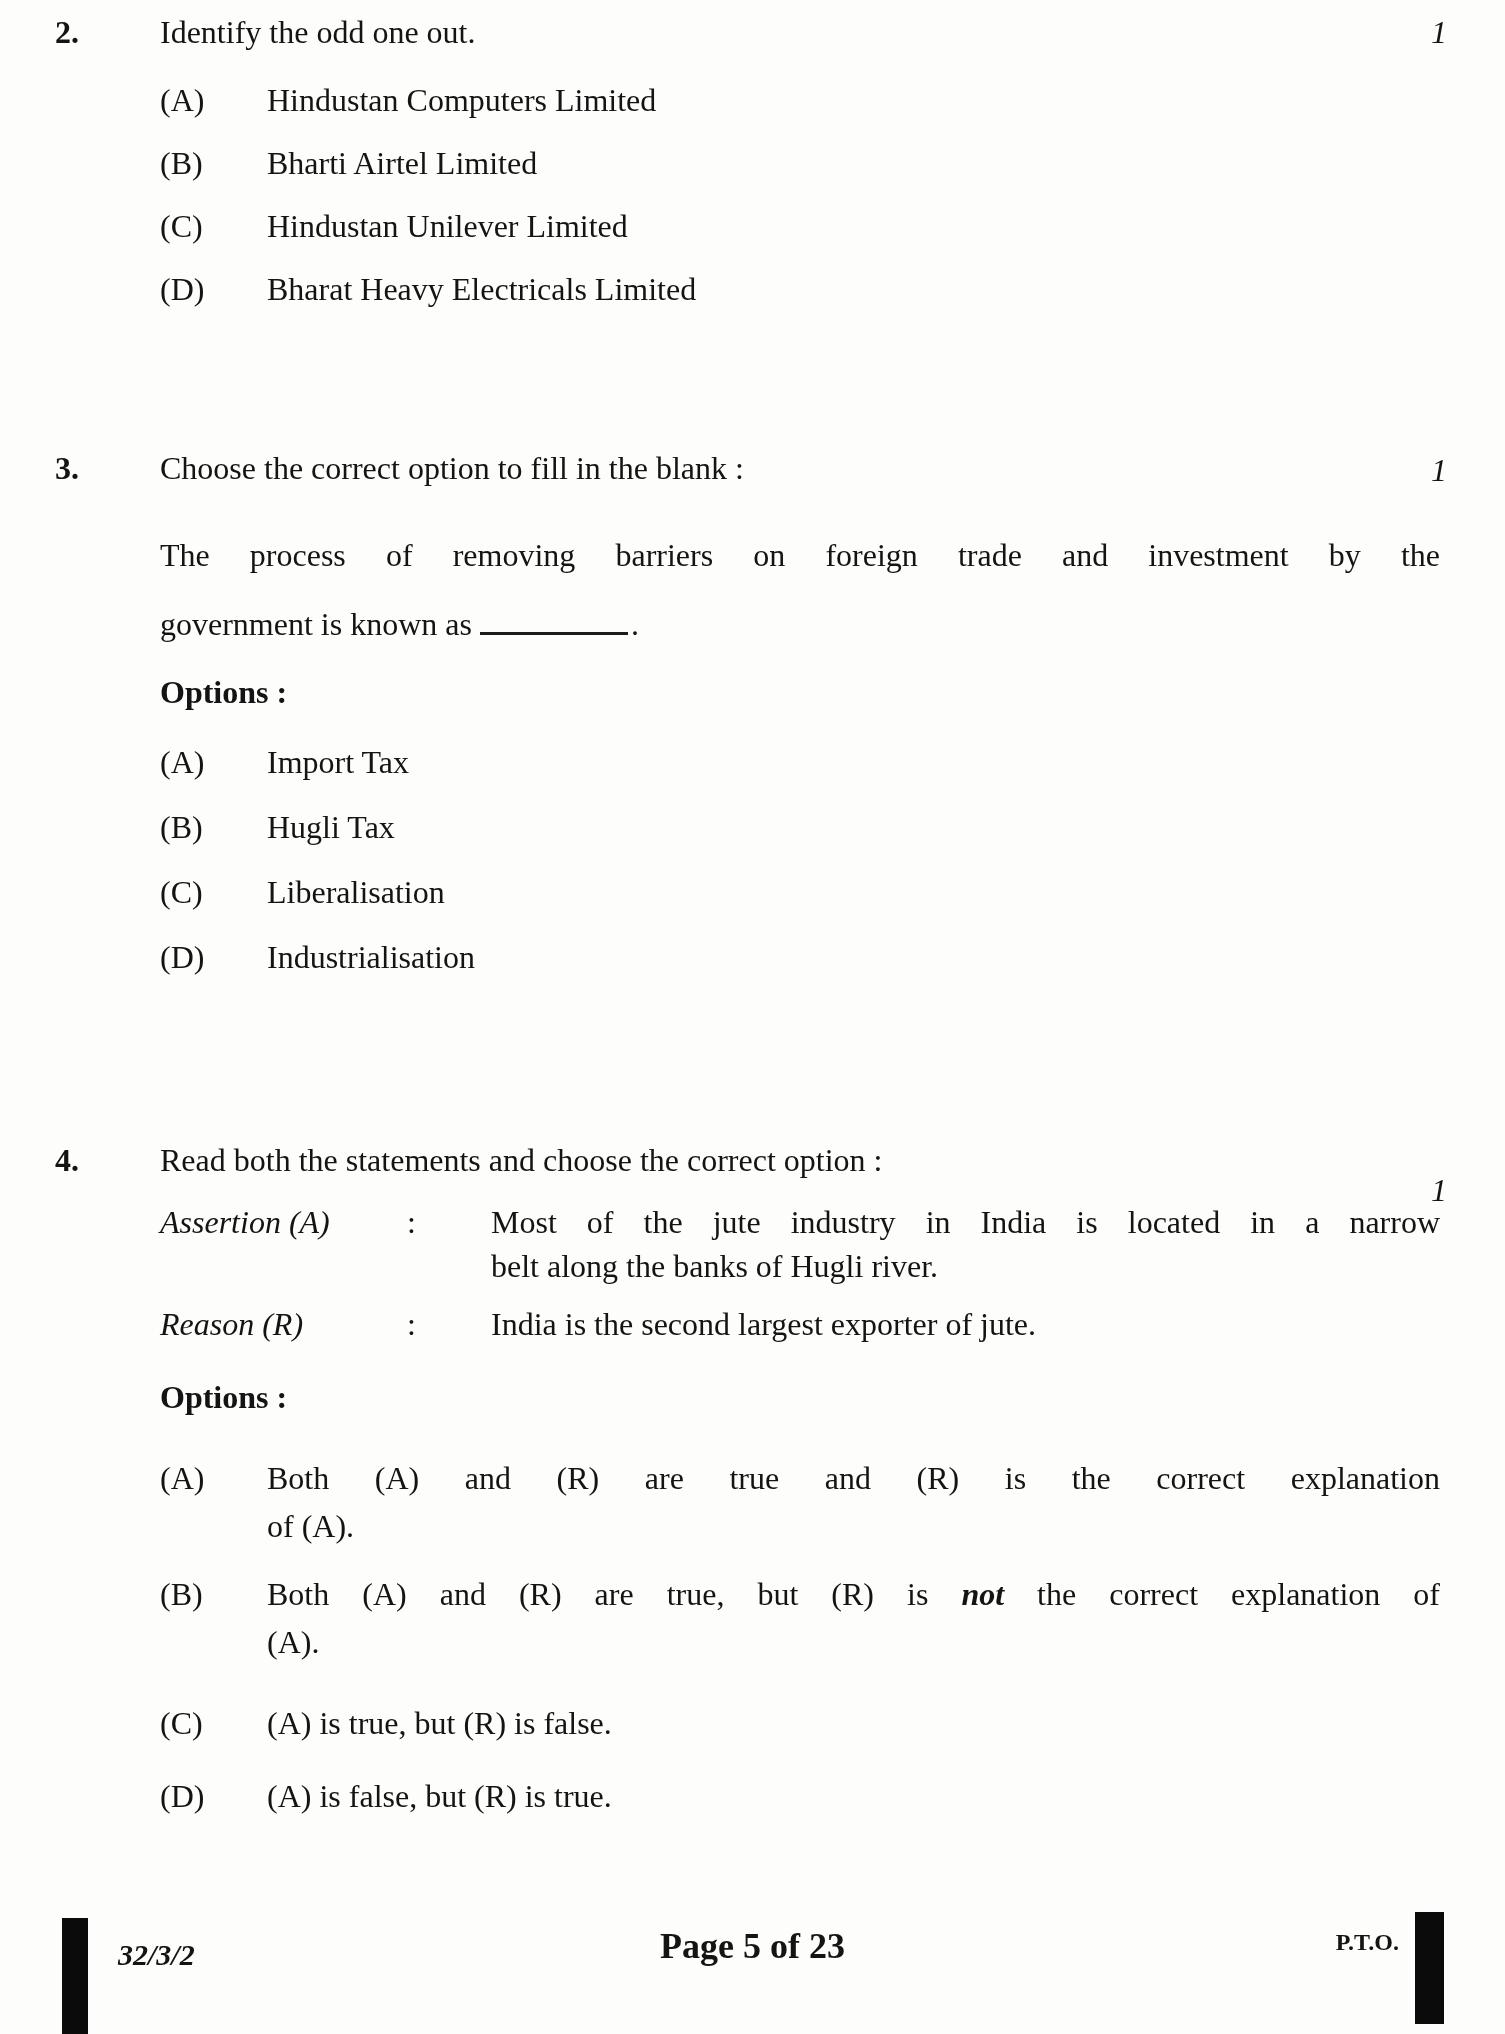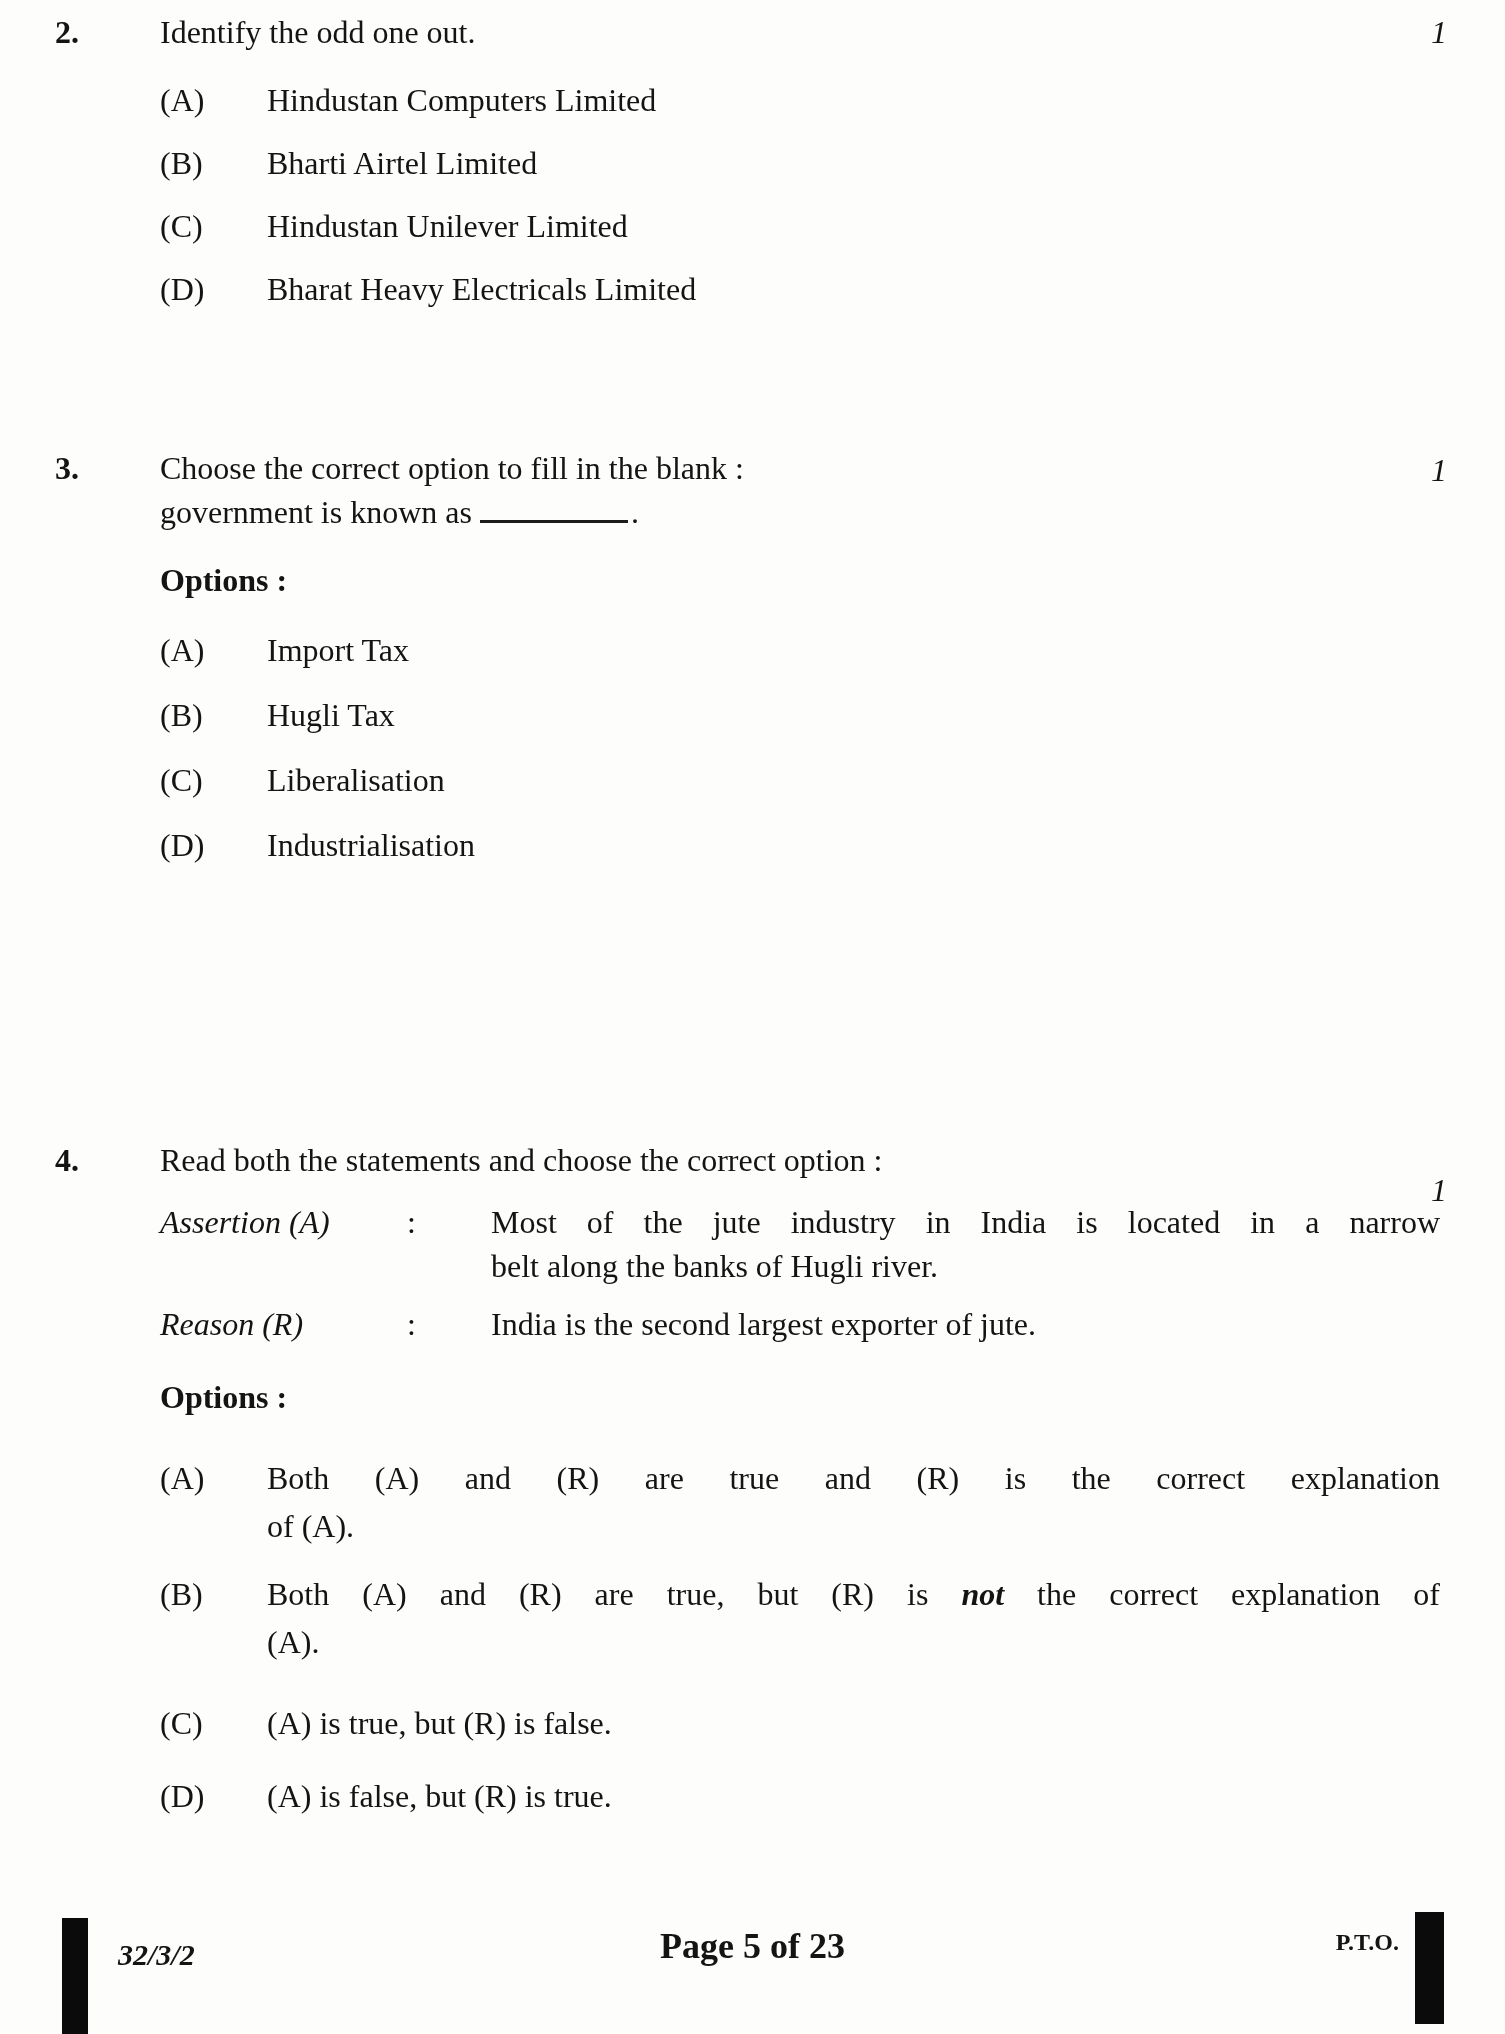--- a/index.html
+++ b/index.html
@@ -39,21 +39,21 @@
   .opt { display: flex; }
   .opt-label { flex: 0 0 107px; }
   .opt-text { flex: 1; }
 
   
   .q2-opts .opt { margin-top: 23px; line-height: 40px; }
   .q2-opts .opt:first-child { margin-top: 28px; }
 
   
   .q3-line1 { margin-top: 47px; line-height: 40px; }
-  .q3-line2 { line-height: 40px; }
+  .q3-line2 { margin-top: 25px; line-height: 40px; }
   .options-heading {
     margin-top: 28px;
     line-height: 40px;
     font-weight: 700;
   }
   .q3-opts .opt { margin-top: 25px; line-height: 40px; }
   .q3-opts .opt:first-child { margin-top: 30px; }
   .blank {
     display: inline-block;
     width: 148px;
@@ -169,20 +169,21 @@
       </div>
     </div>
   </section>
   <div class="marks" style="top:14px">1</div>
 
   <section class="q" style="top:448px">
     <div class="q-row">
       <div class="q-num">3.</div>
       <div class="q-body">
         <div class="q-text">Choose the correct option to fill in the blank :</div>
+        <div class="q3-line1 line-j">The process of removing barriers on foreign trade and investment by the</div>
         <div class="q3-line2">
           <span>government is known as</span><span class="blank"></span><span>.</span>
         </div>
         <div class="options-heading">Options :</div>
         <div class="q3-opts">
           <div class="opt">
             <span class="opt-label">(A)</span>
             <span class="opt-text">Import Tax</span>
           </div>
           <div class="opt">

